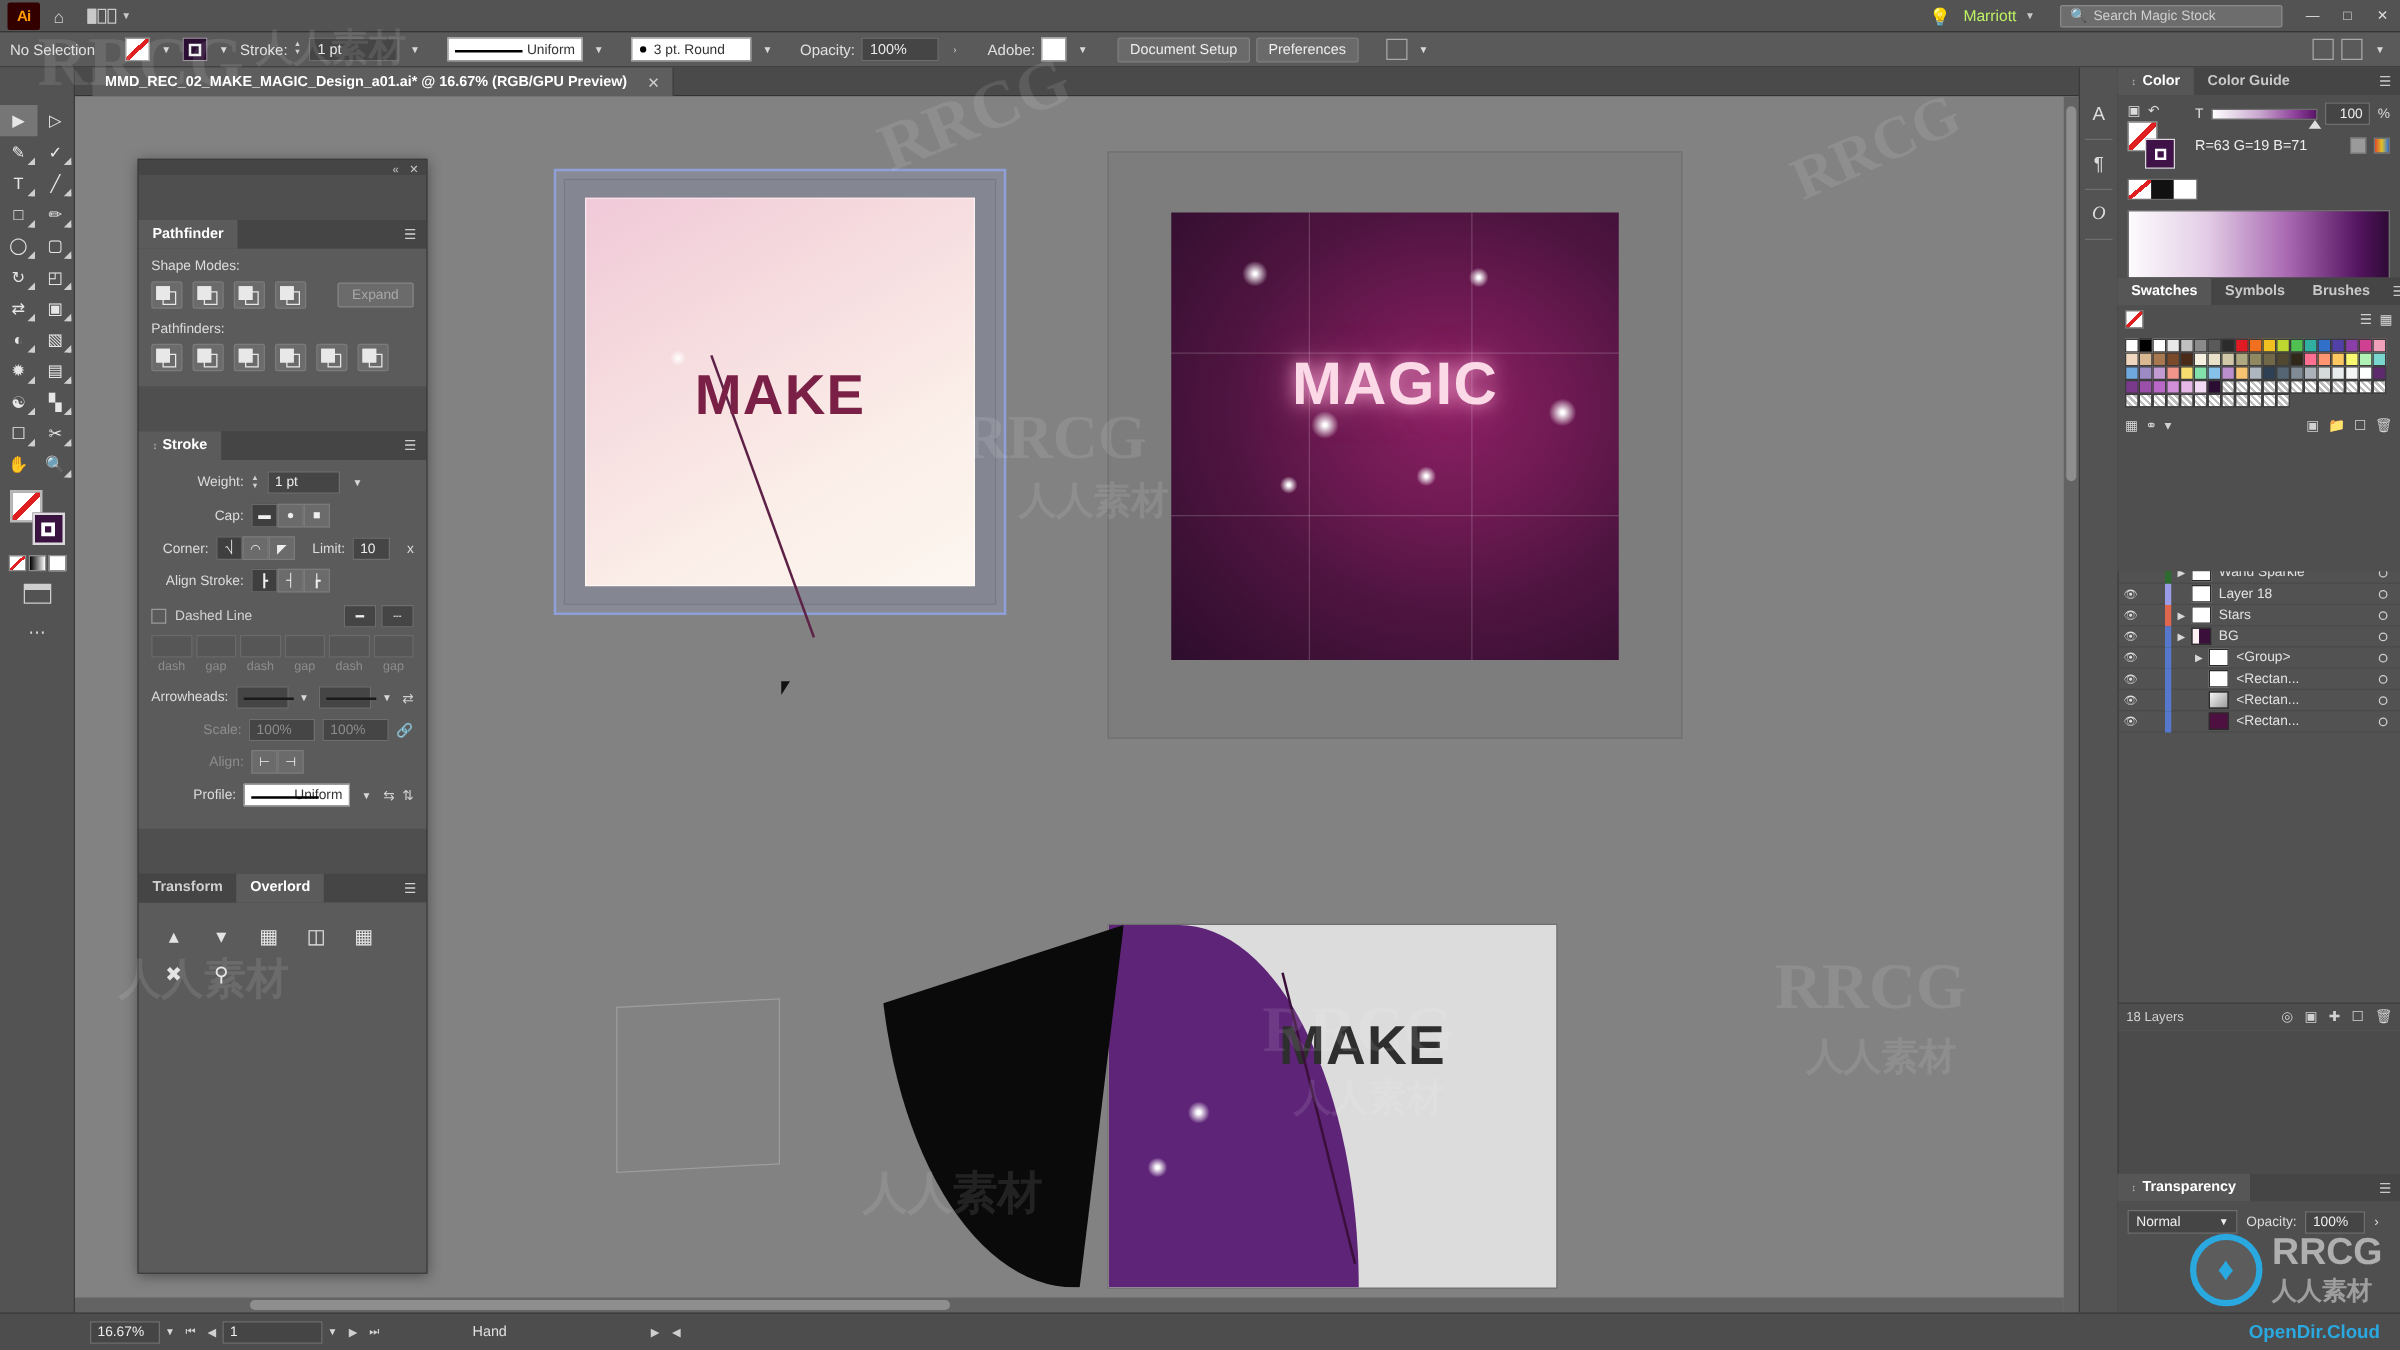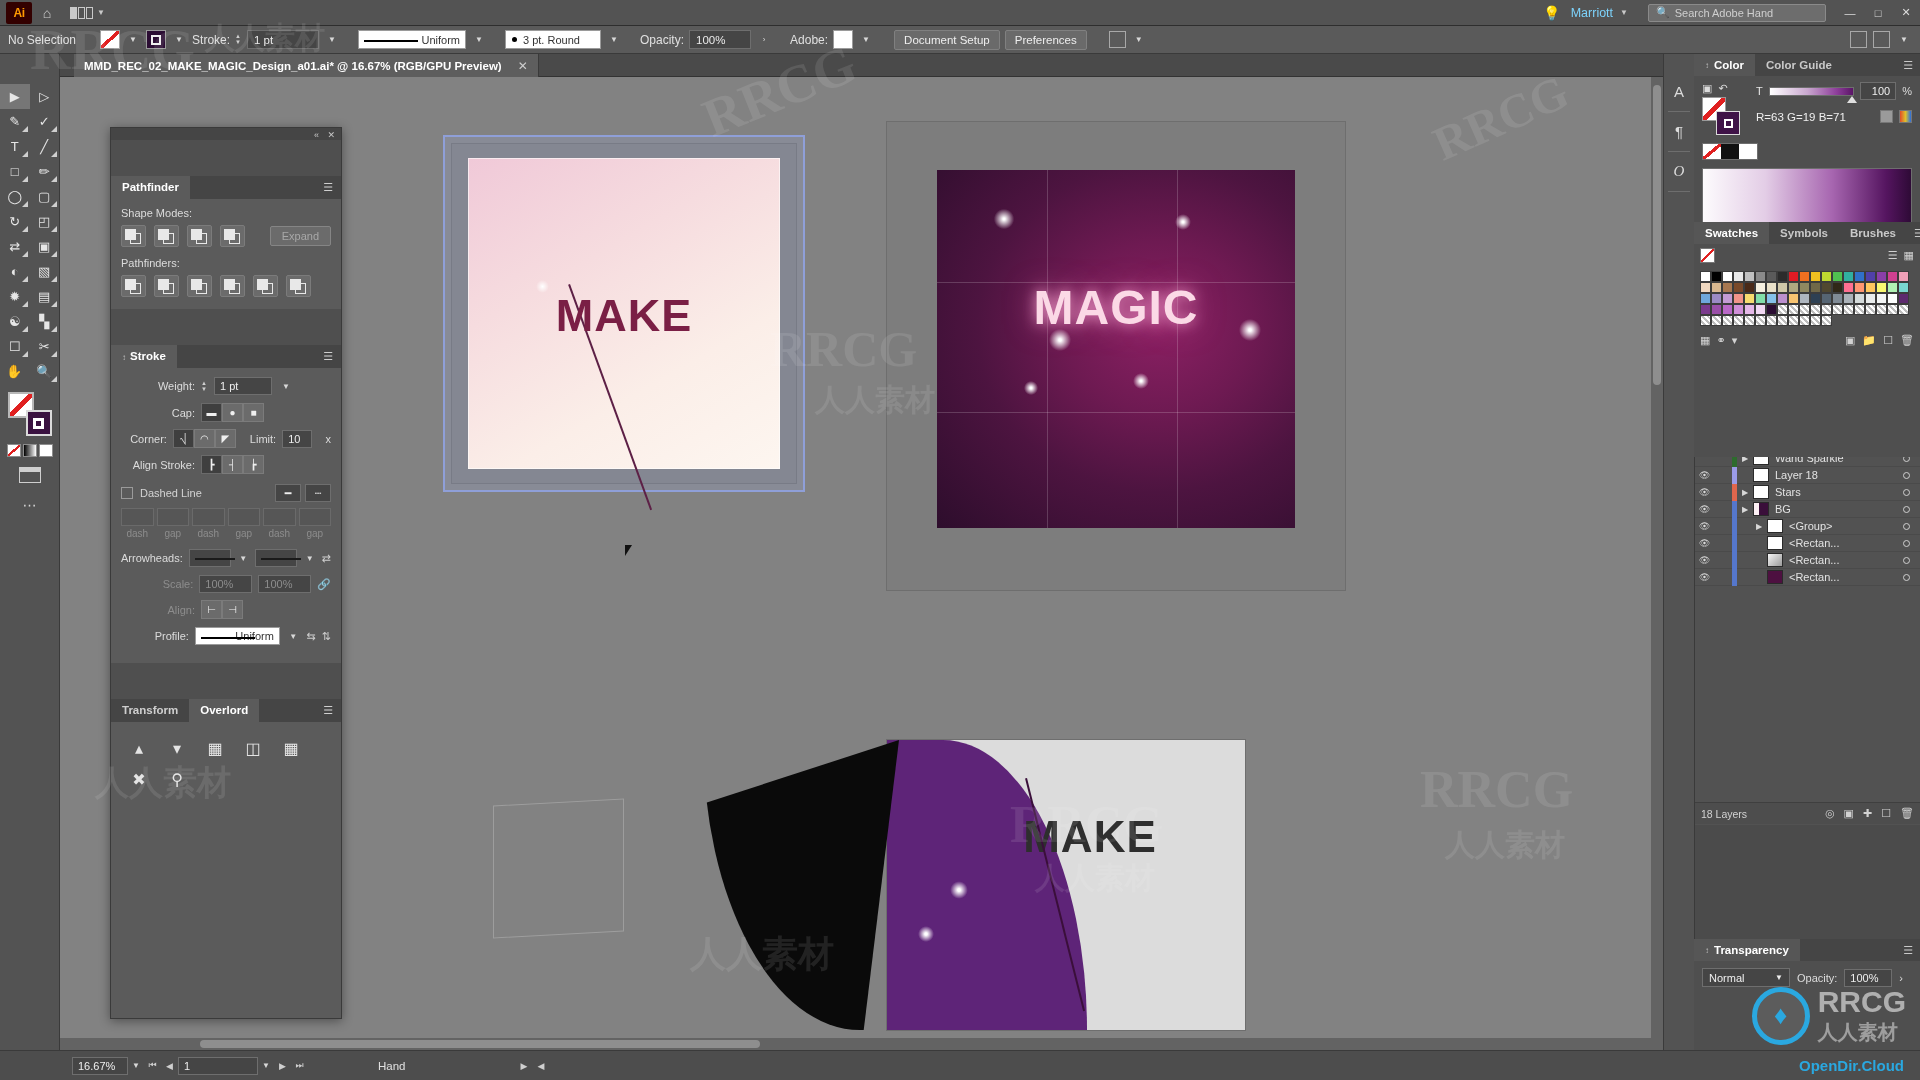--- a/index.html
+++ b/index.html
@@ -34,21 +34,21 @@
     font-size: 12.5px; color: #dadada; cursor: default;
   }
   .mb-right { margin-left: auto; display: flex; align-items: center; height: 26px; }
   .arrange-ico {
     display:flex; align-items:center; gap:1px; padding:0 8px;
   }
   .arr-box { width:7px; height:12px; border:1px solid #c9c9c9; }
   .arr-box.f { background:#c9c9c9; }
   .chev { font-size: 8px; color:#c9c9c9; margin-left:3px; }
   .bulb { padding: 0 10px; font-size: 14px; color: #c6c6c6; }
-  .user-name { font-size: 12.5px; color: #7dd3fc; padding-right: 4px; }
+  .user-name { font-size: 12.5px; color: #bef264; padding-right: 4px; }
   .search-box {
     display: flex; align-items: center; gap: 5px;
     background: #6d6d6d; border: 1px solid #8a8a8a; border-radius: 2px;
     height: 18px; padding: 0 7px; margin: 0 10px; min-width: 178px;
   }
   .search-box span.t { font-size: 11px; color: #cfcfcf; }
   .win-btns { display: flex; }
   .win-btns div {
     width: 28px; height: 26px; display: flex; align-items: center; justify-content: center;
     font-size: 11px; color: #dcdcdc;
@@ -448,21 +448,21 @@
         <div class="arr-box"></div>
         <div class="arr-box"></div>
       <span class="chev">▼</span>
     </div>
     <div class="mb-right">
       <div class="bulb">💡</div>
       <div class="user-name">Marriott</div>
       <span class="chev" style="margin-right:10px;">▼</span>
       <div class="search-box">
         <span style="font-size:11px;">🔍</span>
-        <span class="t">Search Adobe Hand</span>
+        <span class="t">Search Magic Stock</span>
       </div>
       <div class="win-btns">
         <div>—</div>
         <div>□</div>
         <div>✕</div>
       </div>
     </div>
   </div>
 
   <div class="controlbar">

